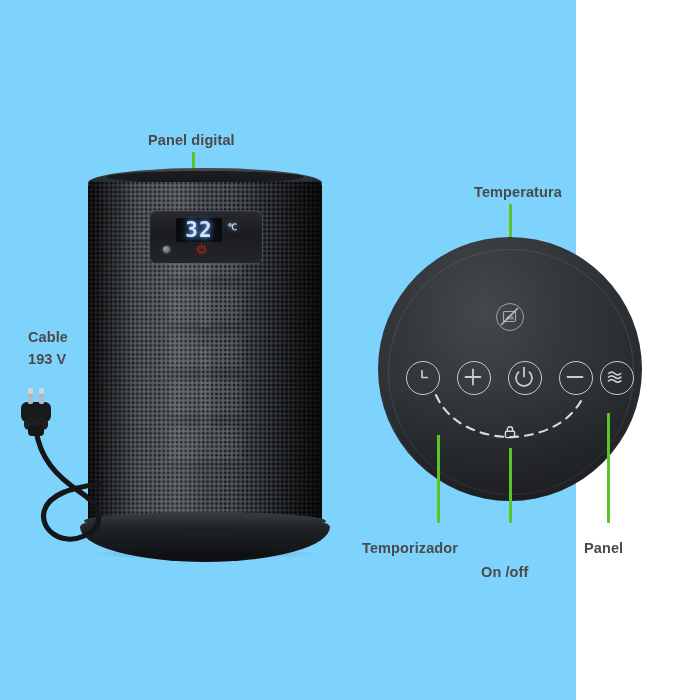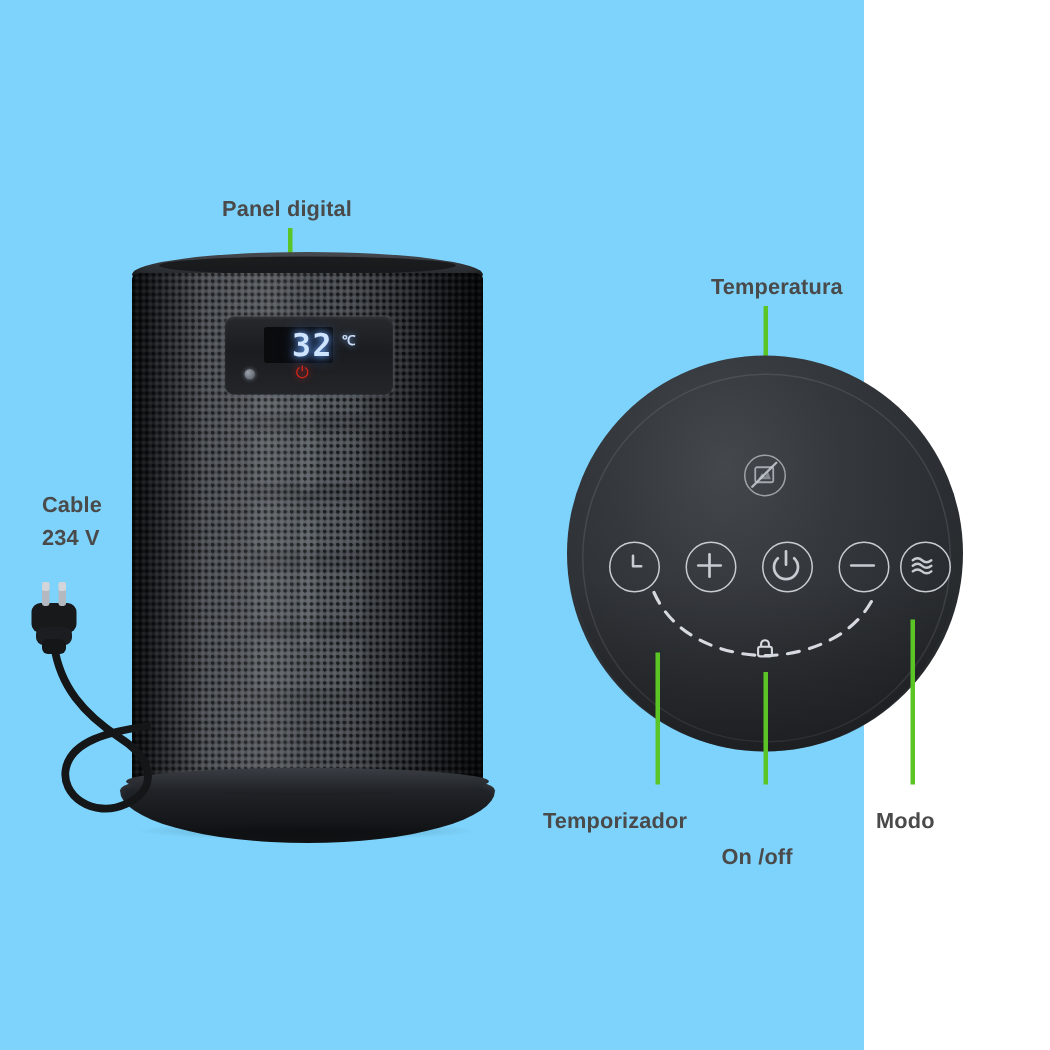--- a/index.html
+++ b/index.html
@@ -169,21 +169,21 @@
   .digits {
     position: absolute;
     left: 0; top: 0;
     width: 46px;
     height: 24px;
     color: #cfe4ff;
     font-family: "DejaVu Sans Mono", monospace;
     font-size: 21px;
     font-weight: bold;
     letter-spacing: 1px;
-    text-align: right;
+    text-align: center;
     line-height: 24px;
     text-shadow: 0 0 5px #6fa8ff, 0 0 10px rgba(90,150,255,.75);
   }
   .unit-c {
     position: absolute;
     left: 78px;
     top: 9px;
     color: #c9dcf5;
     font-size: 9px;
     font-weight: bold;
@@ -337,21 +337,21 @@
 </style>
 </head>
 <body>
 
 <div class="stage">
 
   <div class="callout" style="left:148px; top:131px;">Panel digital</div>
   <div class="lead lead-v" style="left:192px; top:152px; height:36px;"></div>
 
   <div class="callout" style="left:28px; top:328px;">Cable</div>
-  <div class="callout" style="left:28px; top:350px;">234 V</div>
+  <div class="callout" style="left:28px; top:350px;">193 V</div>
 
   <div id="heater-figure">
 
     <div class="heater-top">
       <div class="heater-top-inner"></div>
     </div>
 
     <div class="heater-body">
       <div class="element-glow"></div>
       <div class="element-bar" style="top:62px; height:84px;"></div>
@@ -468,15 +468,15 @@
       </svg>
     </div>
   </div>
 
   <div class="lead lead-v" style="left:437px; top:435px; height:88px;"></div>
   <div class="lead lead-v" style="left:509px; top:448px; height:75px;"></div>
   <div class="lead lead-v" style="left:607px; top:413px; height:110px;"></div>
 
   <div class="callout" style="left:362px; top:539px;">Temporizador</div>
   <div class="callout" style="left:481px; top:563px;">On /off</div>
-  <div class="callout" style="left:584px; top:539px;">Modo</div>
+  <div class="callout" style="left:584px; top:539px;">Panel</div>
 
 </div>
 
 </body></html>

